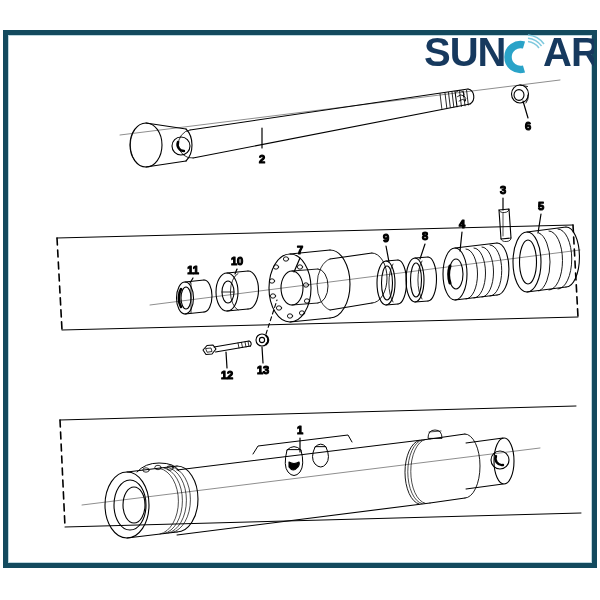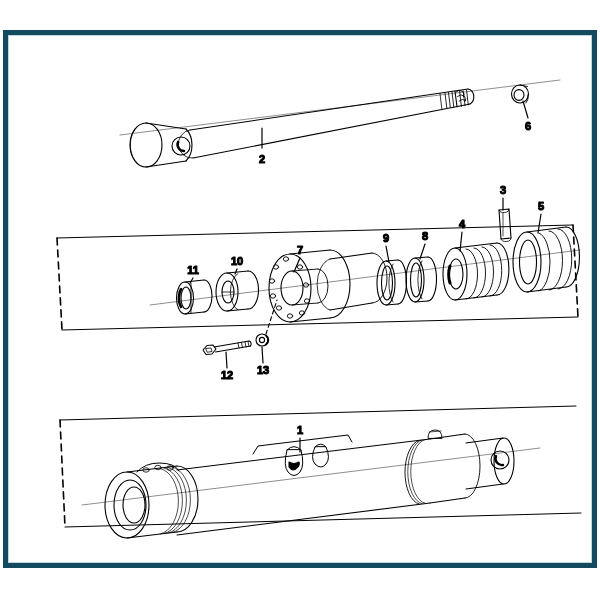--- a/index.html
+++ b/index.html
@@ -16,20 +16,37 @@
   .lbl{font-weight:bold;font-size:11px;fill:#000;font-family:"Liberation Sans",sans-serif;}
 </style>
 </head>
 <body>
 
 <div id="stage">
 
   <div id="frame"></div>
   <div id="frame-inner"></div>
 
+  <div id="logo">
+    <svg width="170" height="44" viewBox="0 0 170 44">
+      <g fill="#16395e" font-family="Liberation Sans, sans-serif" font-size="40" font-weight="bold" letter-spacing="-1">
+        <text x="0" y="33">SUN</text>
+      </g>
+
+      <g>
+        <path d="M 100 12 A 12.5 12.5 0 1 0 100 36" fill="none" stroke="#2aa3c8" stroke-width="7.5" stroke-linecap="butt"></path>
+        <path d="M 104 8.5 A 16 16 0 0 1 115 15" fill="none" stroke="#7fc9de" stroke-width="1.5"></path>
+        <path d="M 104 5.2 A 19 19 0 0 1 117.5 13" fill="none" stroke="#7fc9de" stroke-width="1.5"></path>
+        <path d="M 104 2 A 22 22 0 0 1 120 11" fill="none" stroke="#7fc9de" stroke-width="1.5"></path>
+      </g>
+      <g fill="#16395e" font-family="Liberation Sans, sans-serif" font-size="40" font-weight="bold" letter-spacing="-1">
+        <text x="119" y="33">AR</text>
+      </g>
+    </svg>
+  </div>
 
   <svg id="art" viewBox="0 0 600 600">
     <g fill="none" stroke="#000" stroke-width="1.1" stroke-linejoin="round" stroke-linecap="round">
 
       <g>
         <path d="M 57 238 L 573 225" stroke-width="1"></path>
         <path d="M 62 330 L 578 317" stroke-width="1"></path>
         <path d="M 57 238 L 62 330" stroke-width="1.6" stroke-dasharray="7 5"></path>
         <path d="M 573 225 L 578 317" stroke-width="1.6" stroke-dasharray="7 5"></path>
       </g>

